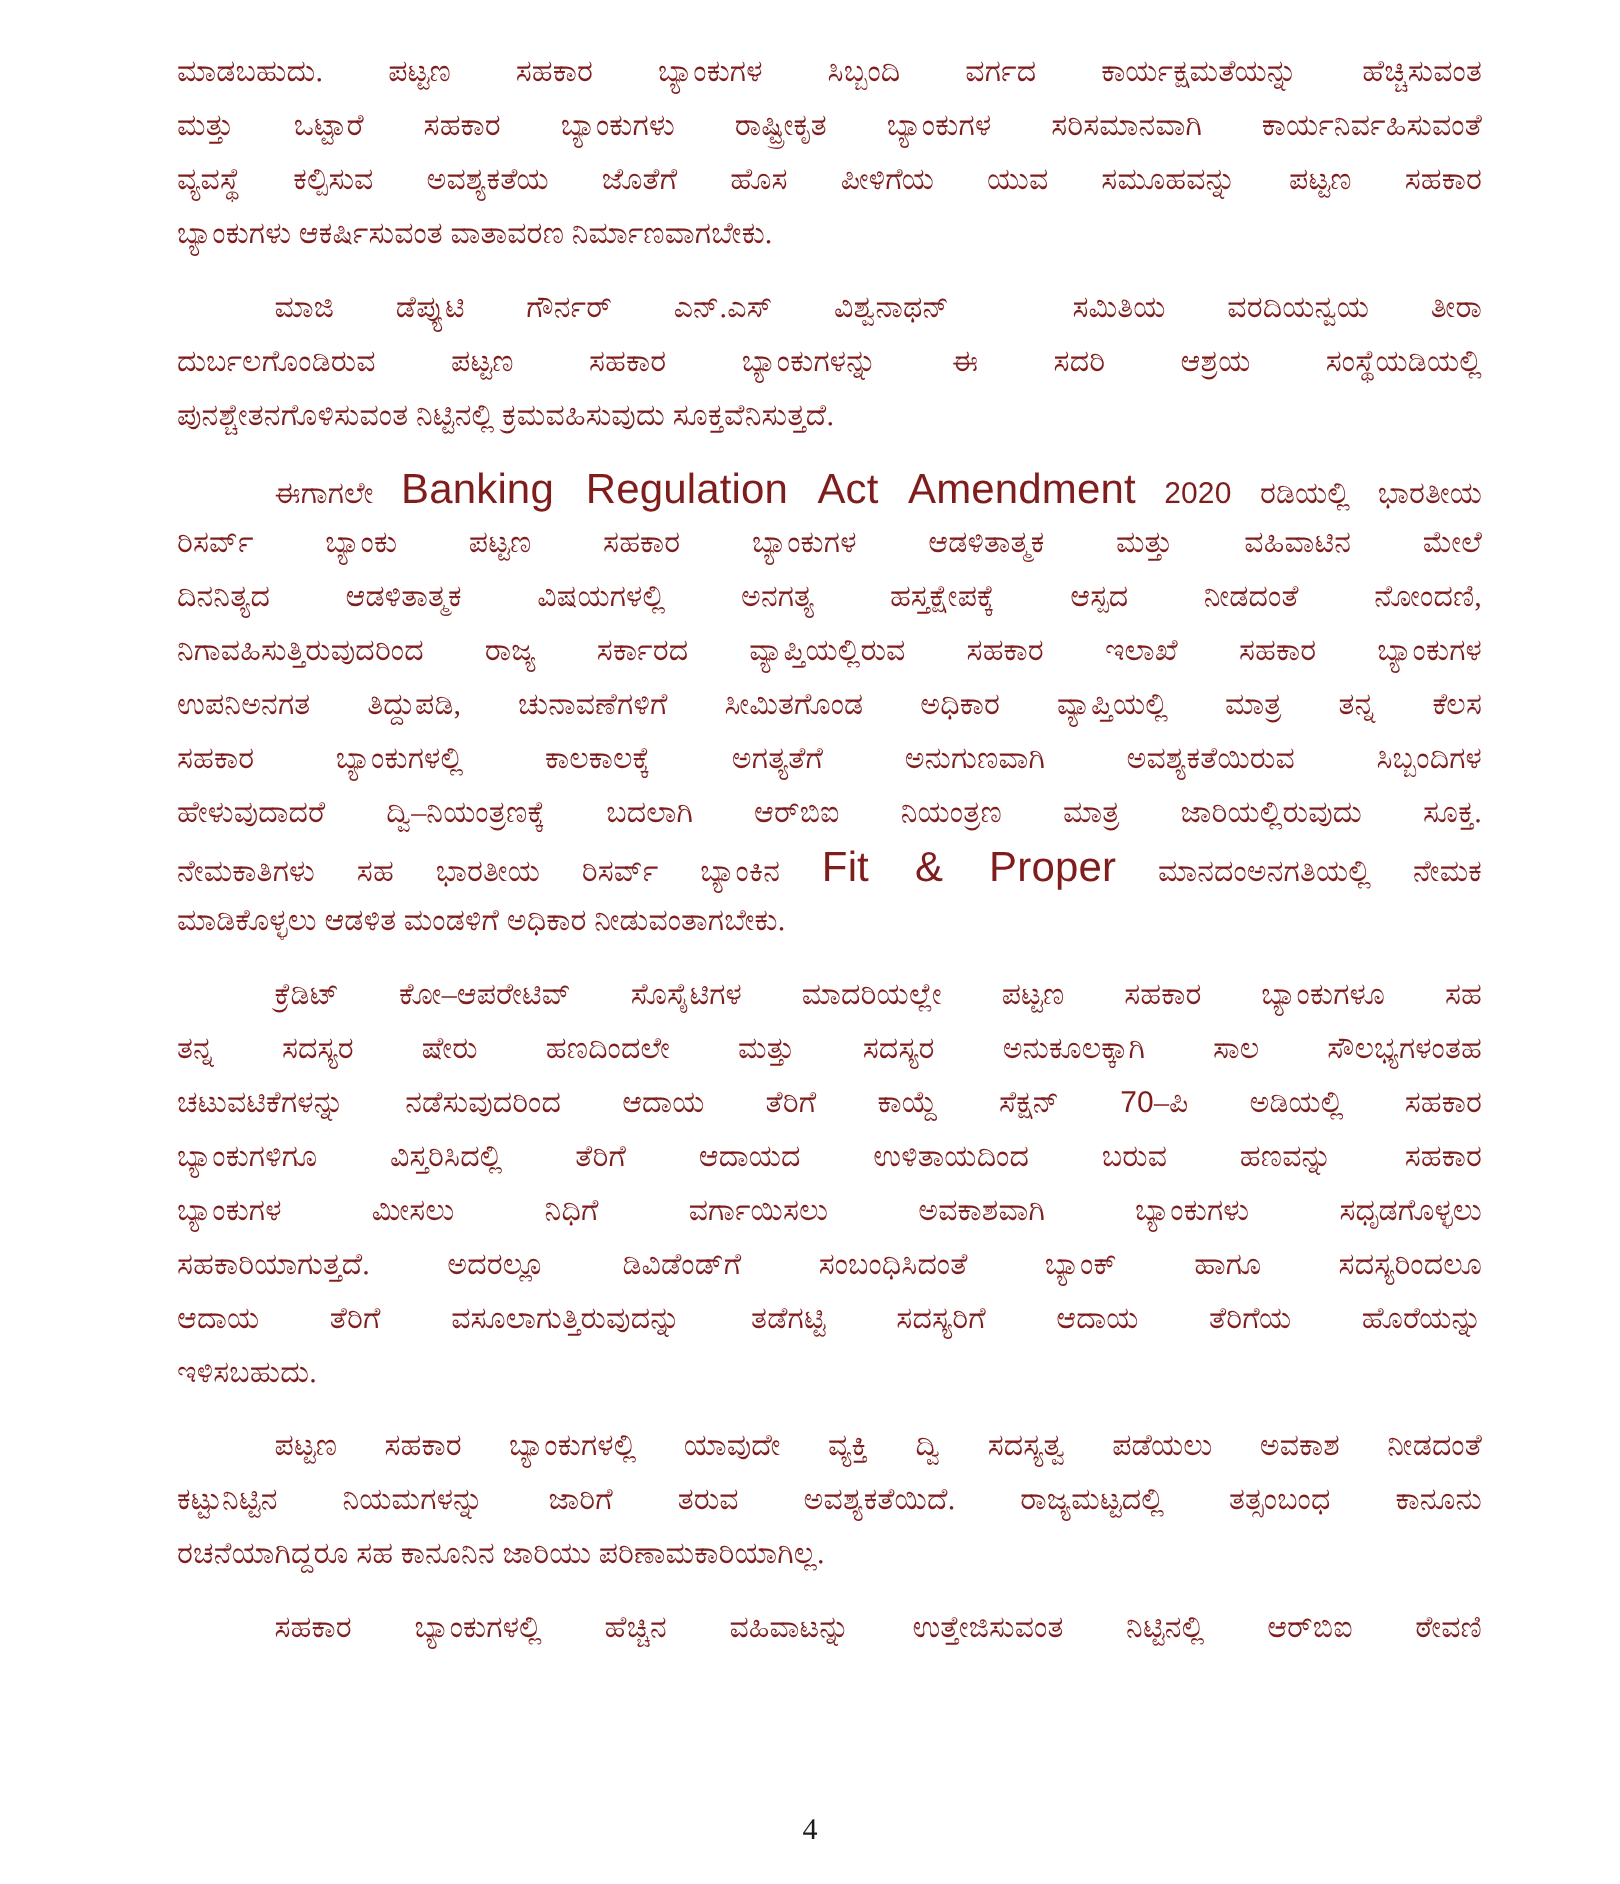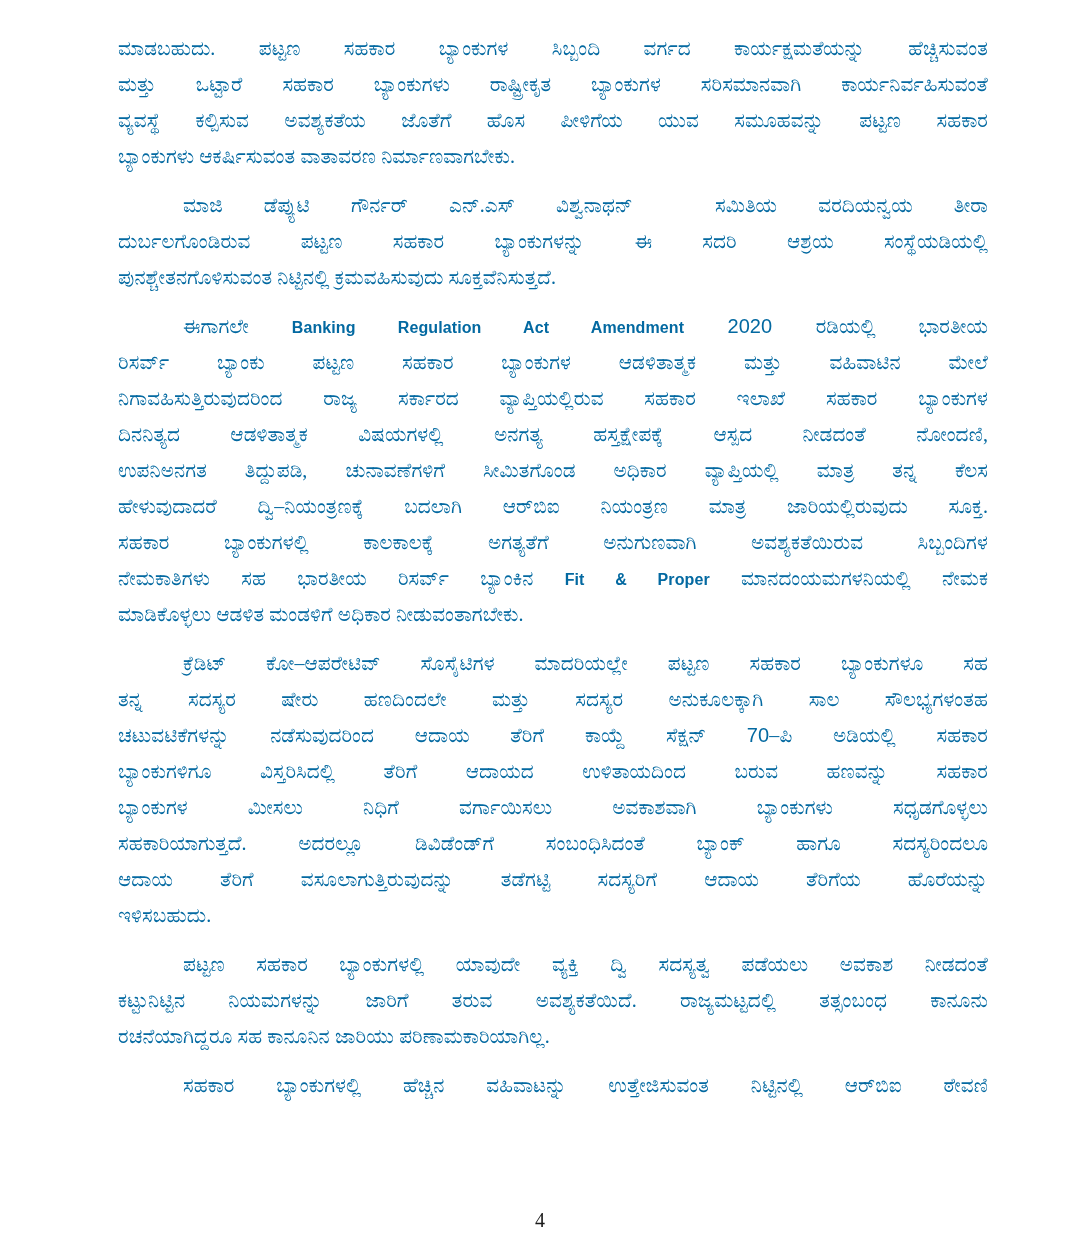--- a/index.html
+++ b/index.html
@@ -21,32 +21,32 @@
     top: 30px;
     left: 118px;
     width: 870px;
   }
   .para { margin-bottom: 13px; }
   .line {
     font-family: "Liberation Serif", serif;
     font-size: 20px;
     line-height: 36px;
     height: 36px;
-    color: #0369a1;
+    color: #7f1d1d;
     text-align: justify;
     text-align-last: justify;
     letter-spacing: 0.1px;
   }
   .line.last { text-align-last: left; }
   .line.first { text-indent: 65px; }
   .run { white-space: normal; }
   .run.en-sans {
     font-family: "Liberation Sans", sans-serif;
-    font-size: 16px;
-    font-weight: 700;
+    font-size: 28px;
+    font-weight: 400;
   }
   .run.en-serif {
     font-family: Liberation Sans, sans-serif;
     font-size: 20px;
   }
   .footer {
     position: absolute;
     bottom: 24px;
     left: 0;
     width: 100%;
@@ -68,26 +68,26 @@
         <div class="line last"><span class="run kn">ಬ್ಯಾಂಕುಗಳು ಆಕರ್ಷಿಸುವಂತ ವಾತಾವರಣ ನಿರ್ಮಾಣವಾಗಬೇಕು.</span></div>
       </div>
       <div class="para">
         <div class="line first"><span class="run kn">ಮಾಜಿ ಡೆಪ್ಯುಟಿ ಗೌರ್ನರ್ ಎನ್.ಎಸ್ ವಿಶ್ವನಾಥನ್&nbsp; ಸಮಿತಿಯ ವರದಿಯನ್ವಯ ತೀರಾ</span></div>
         <div class="line"><span class="run kn">ದುರ್ಬಲಗೊಂಡಿರುವ ಪಟ್ಟಣ ಸಹಕಾರ ಬ್ಯಾಂಕುಗಳನ್ನು ಈ ಸದರಿ ಆಶ್ರಯ ಸಂಸ್ಥೆಯಡಿಯಲ್ಲಿ</span></div>
         <div class="line last"><span class="run kn">ಪುನಶ್ಚೇತನಗೊಳಿಸುವಂತ ನಿಟ್ಟಿನಲ್ಲಿ ಕ್ರಮವಹಿಸುವುದು ಸೂಕ್ತವೆನಿಸುತ್ತದೆ.</span></div>
       </div>
       <div class="para">
         <div class="line first"><span class="run kn">ಈಗಾಗಲೇ </span><span class="run en-sans">Banking Regulation Act Amendment</span><span class="run en-serif"> 2020 </span><span class="run kn">ರಡಿಯಲ್ಲಿ ಭಾರತೀಯ</span></div>
         <div class="line"><span class="run kn">ರಿಸರ್ವ್ ಬ್ಯಾಂಕು ಪಟ್ಟಣ ಸಹಕಾರ ಬ್ಯಾಂಕುಗಳ ಆಡಳಿತಾತ್ಮಕ ಮತ್ತು ವಹಿವಾಟಿನ ಮೇಲೆ</span></div>
+        <div class="line"><span class="run kn">ದಿನನಿತ್ಯದ ಆಡಳಿತಾತ್ಮಕ ವಿಷಯಗಳಲ್ಲಿ ಅನಗತ್ಯ ಹಸ್ತಕ್ಷೇಪಕ್ಕೆ ಆಸ್ಪದ ನೀಡದಂತೆ ನೋಂದಣಿ,</span></div>
         <div class="line"><span class="run kn">ನಿಗಾವಹಿಸುತ್ತಿರುವುದರಿಂದ ರಾಜ್ಯ ಸರ್ಕಾರದ ವ್ಯಾಪ್ತಿಯಲ್ಲಿರುವ ಸಹಕಾರ ಇಲಾಖೆ ಸಹಕಾರ ಬ್ಯಾಂಕುಗಳ</span></div>
-        <div class="line"><span class="run kn">ದಿನನಿತ್ಯದ ಆಡಳಿತಾತ್ಮಕ ವಿಷಯಗಳಲ್ಲಿ ಅನಗತ್ಯ ಹಸ್ತಕ್ಷೇಪಕ್ಕೆ ಆಸ್ಪದ ನೀಡದಂತೆ ನೋಂದಣಿ,</span></div>
         <div class="line"><span class="run kn">ಉಪನಿಅನಗತ ತಿದ್ದುಪಡಿ, ಚುನಾವಣೆಗಳಿಗೆ ಸೀಮಿತಗೊಂಡ ಅಧಿಕಾರ ವ್ಯಾಪ್ತಿಯಲ್ಲಿ ಮಾತ್ರ ತನ್ನ ಕೆಲಸ</span></div>
+        <div class="line"><span class="run kn">ಸಹಕಾರ ಬ್ಯಾಂಕುಗಳಲ್ಲಿ ಕಾಲಕಾಲಕ್ಕೆ ಅಗತ್ಯತೆಗೆ ಅನುಗುಣವಾಗಿ ಅವಶ್ಯಕತೆಯಿರುವ ಸಿಬ್ಬಂದಿಗಳ</span></div>
         <div class="line"><span class="run kn">ಹೇಳುವುದಾದರೆ ದ್ವಿ–ನಿಯಂತ್ರಣಕ್ಕೆ ಬದಲಾಗಿ ಆರ್‌ಬಿಐ ನಿಯಂತ್ರಣ ಮಾತ್ರ ಜಾರಿಯಲ್ಲಿರುವುದು ಸೂಕ್ತ.</span></div>
-        <div class="line"><span class="run kn">ಸಹಕಾರ ಬ್ಯಾಂಕುಗಳಲ್ಲಿ ಕಾಲಕಾಲಕ್ಕೆ ಅಗತ್ಯತೆಗೆ ಅನುಗುಣವಾಗಿ ಅವಶ್ಯಕತೆಯಿರುವ ಸಿಬ್ಬಂದಿಗಳ</span></div>
-        <div class="line"><span class="run kn">ನೇಮಕಾತಿಗಳು ಸಹ ಭಾರತೀಯ ರಿಸರ್ವ್ ಬ್ಯಾಂಕಿನ </span><span class="run en-sans">Fit &amp; Proper</span><span class="run kn"> ಮಾನದಂಯಮಗಳನಿಯಲ್ಲಿ ನೇಮಕ</span></div>
+        <div class="line"><span class="run kn">ನೇಮಕಾತಿಗಳು ಸಹ ಭಾರತೀಯ ರಿಸರ್ವ್ ಬ್ಯಾಂಕಿನ </span><span class="run en-sans">Fit &amp; Proper</span><span class="run kn"> ಮಾನದಂಅನಗತಿಯಲ್ಲಿ ನೇಮಕ</span></div>
         <div class="line last"><span class="run kn">ಮಾಡಿಕೊಳ್ಳಲು ಆಡಳಿತ ಮಂಡಳಿಗೆ ಅಧಿಕಾರ ನೀಡುವಂತಾಗಬೇಕು.</span></div>
       </div>
       <div class="para">
         <div class="line first"><span class="run kn">ಕ್ರೆಡಿಟ್ ಕೋ–ಆಪರೇಟಿವ್ ಸೊಸೈಟಿಗಳ ಮಾದರಿಯಲ್ಲೇ ಪಟ್ಟಣ ಸಹಕಾರ ಬ್ಯಾಂಕುಗಳೂ ಸಹ</span></div>
         <div class="line"><span class="run kn">ತನ್ನ ಸದಸ್ಯರ ಷೇರು ಹಣದಿಂದಲೇ ಮತ್ತು ಸದಸ್ಯರ ಅನುಕೂಲಕ್ಕಾಗಿ ಸಾಲ ಸೌಲಭ್ಯಗಳಂತಹ</span></div>
         <div class="line"><span class="run kn">ಚಟುವಟಿಕೆಗಳನ್ನು ನಡೆಸುವುದರಿಂದ ಆದಾಯ ತೆರಿಗೆ ಕಾಯ್ದೆ ಸೆಕ್ಷನ್ </span><span class="run en-serif">70</span><span class="run kn">–ಪಿ ಅಡಿಯಲ್ಲಿ ಸಹಕಾರ</span></div>
         <div class="line"><span class="run kn">ಬ್ಯಾಂಕುಗಳಿಗೂ ವಿಸ್ತರಿಸಿದಲ್ಲಿ ತೆರಿಗೆ ಆದಾಯದ ಉಳಿತಾಯದಿಂದ ಬರುವ ಹಣವನ್ನು ಸಹಕಾರ</span></div>
         <div class="line"><span class="run kn">ಬ್ಯಾಂಕುಗಳ ಮೀಸಲು ನಿಧಿಗೆ ವರ್ಗಾಯಿಸಲು ಅವಕಾಶವಾಗಿ ಬ್ಯಾಂಕುಗಳು ಸಧೃಡಗೊಳ್ಳಲು</span></div>
         <div class="line"><span class="run kn">ಸಹಕಾರಿಯಾಗುತ್ತದೆ. ಅದರಲ್ಲೂ ಡಿವಿಡೆಂಡ್‌ಗೆ ಸಂಬಂಧಿಸಿದಂತೆ ಬ್ಯಾಂಕ್ ಹಾಗೂ ಸದಸ್ಯರಿಂದಲೂ</span></div>
         <div class="line"><span class="run kn">ಆದಾಯ ತೆರಿಗೆ ವಸೂಲಾಗುತ್ತಿರುವುದನ್ನು ತಡೆಗಟ್ಟಿ ಸದಸ್ಯರಿಗೆ ಆದಾಯ ತೆರಿಗೆಯ ಹೊರೆಯನ್ನು</span></div>

